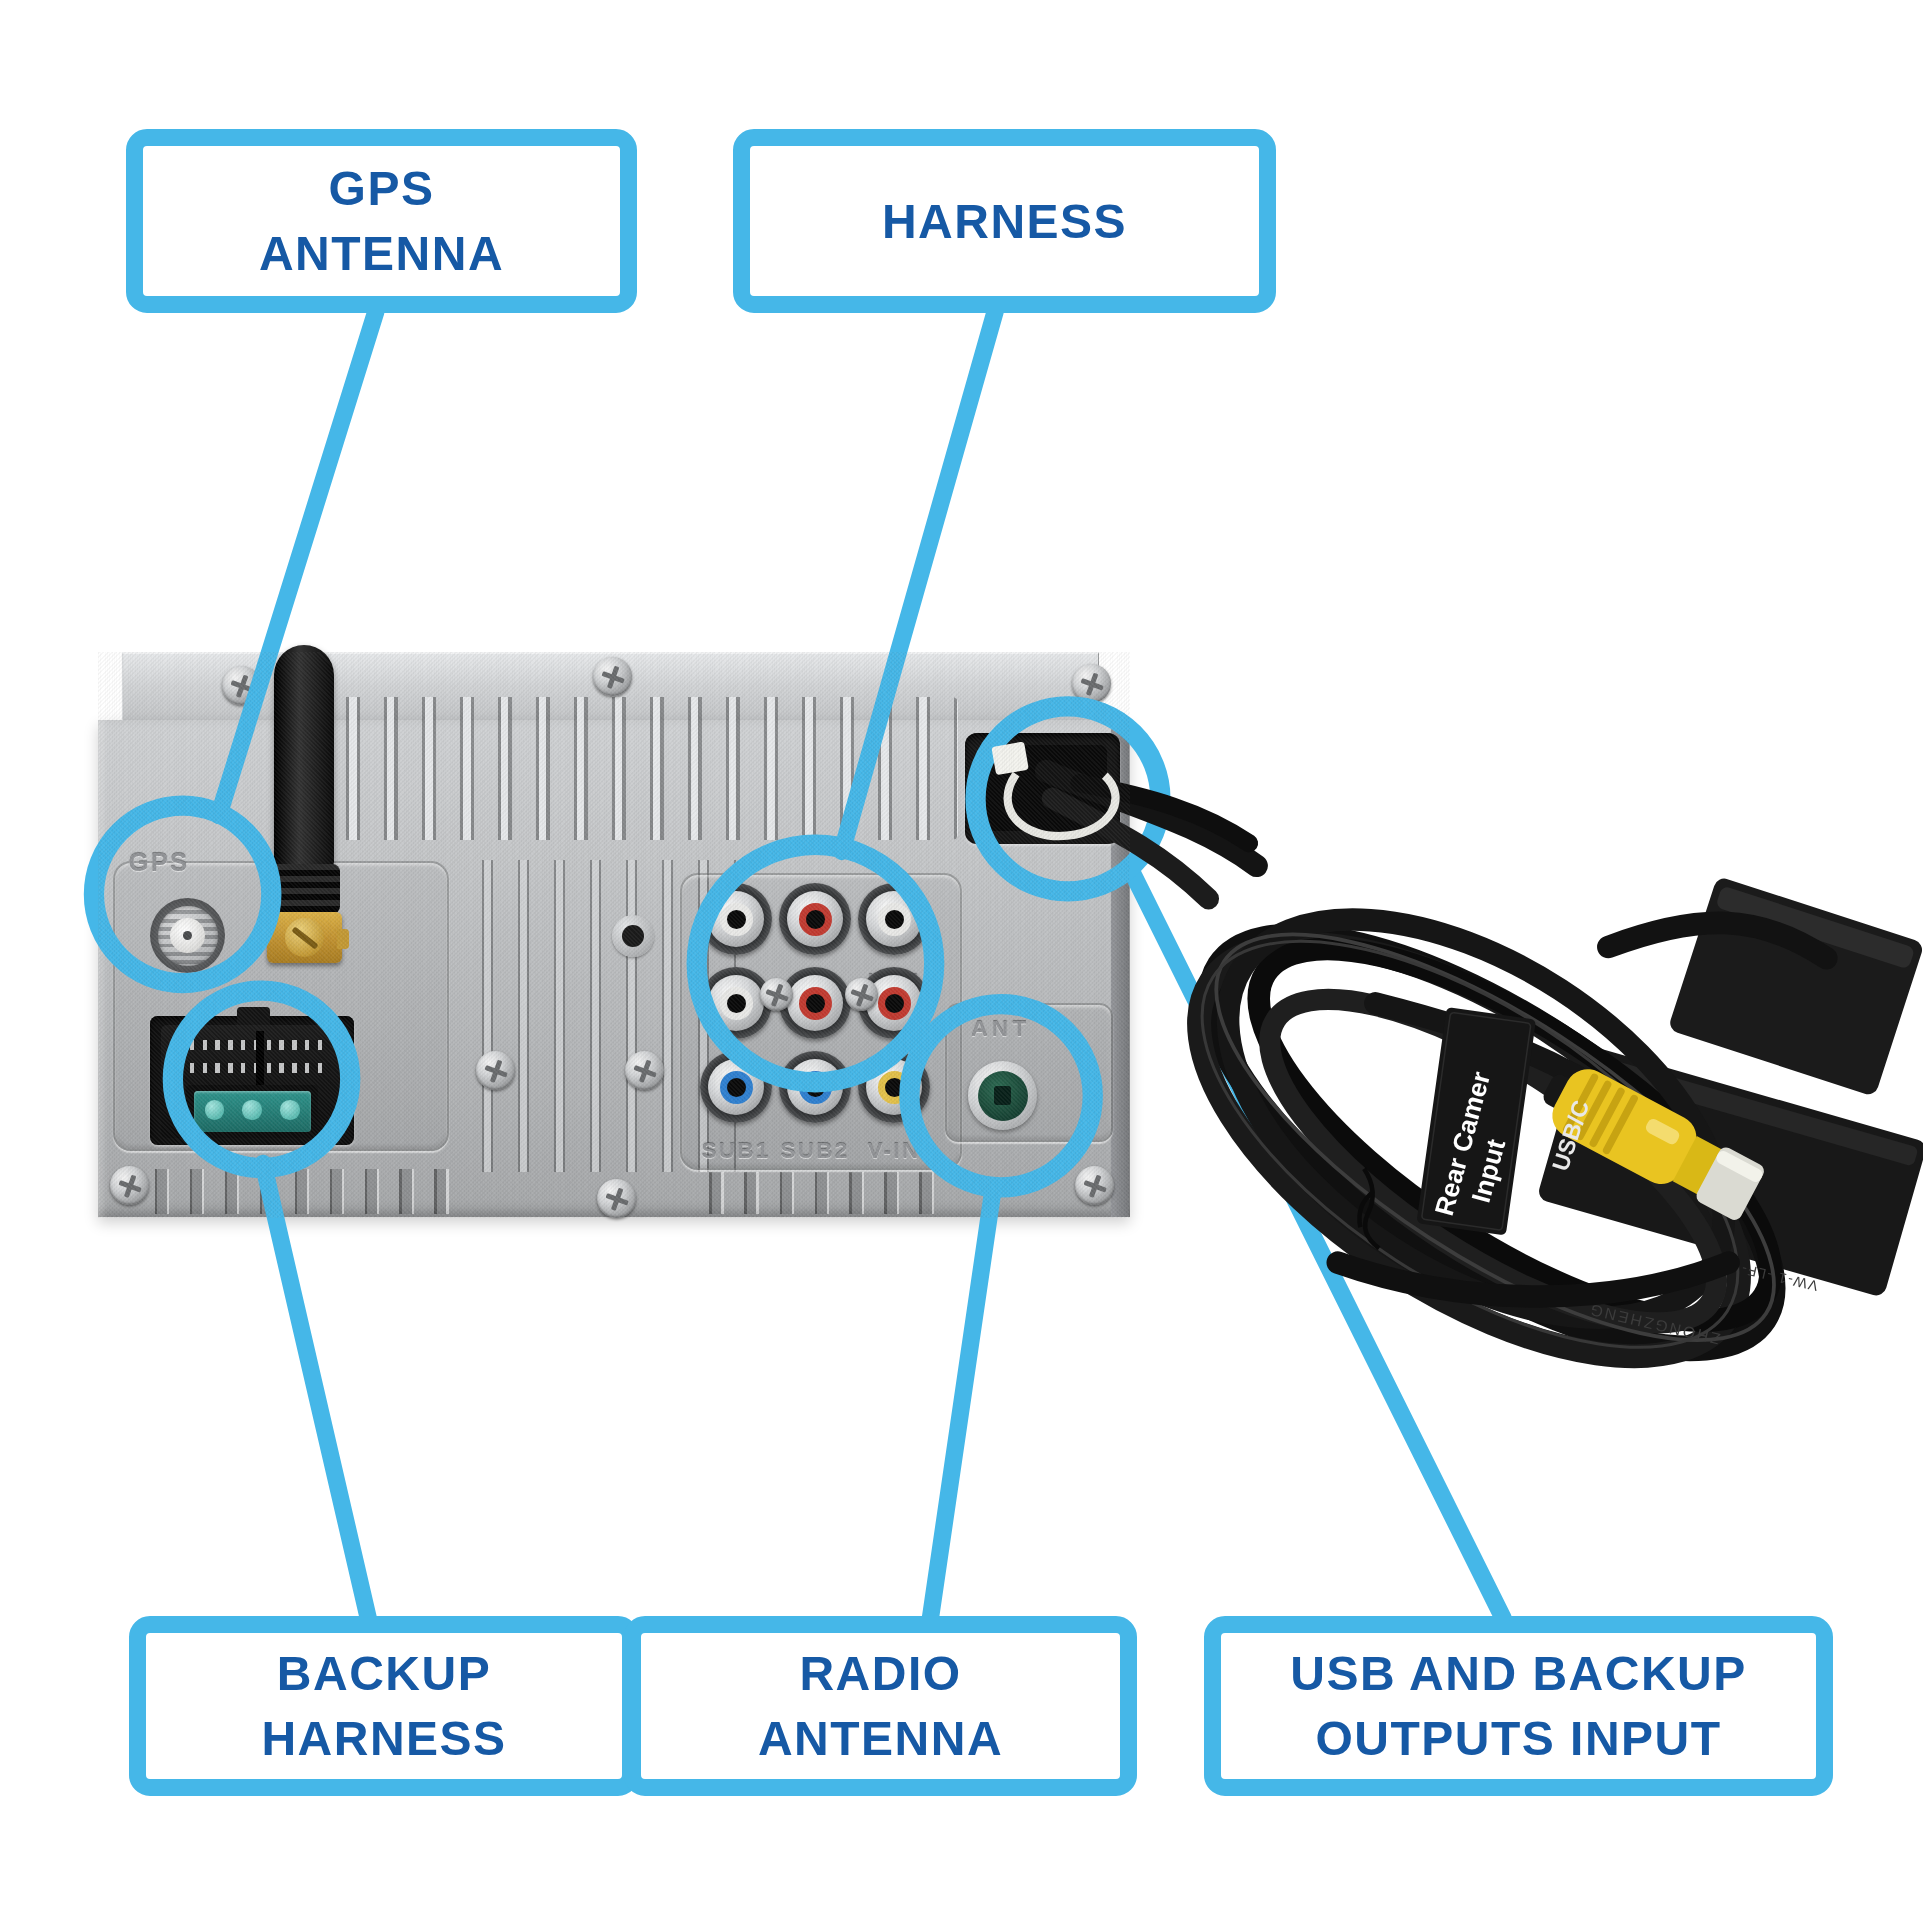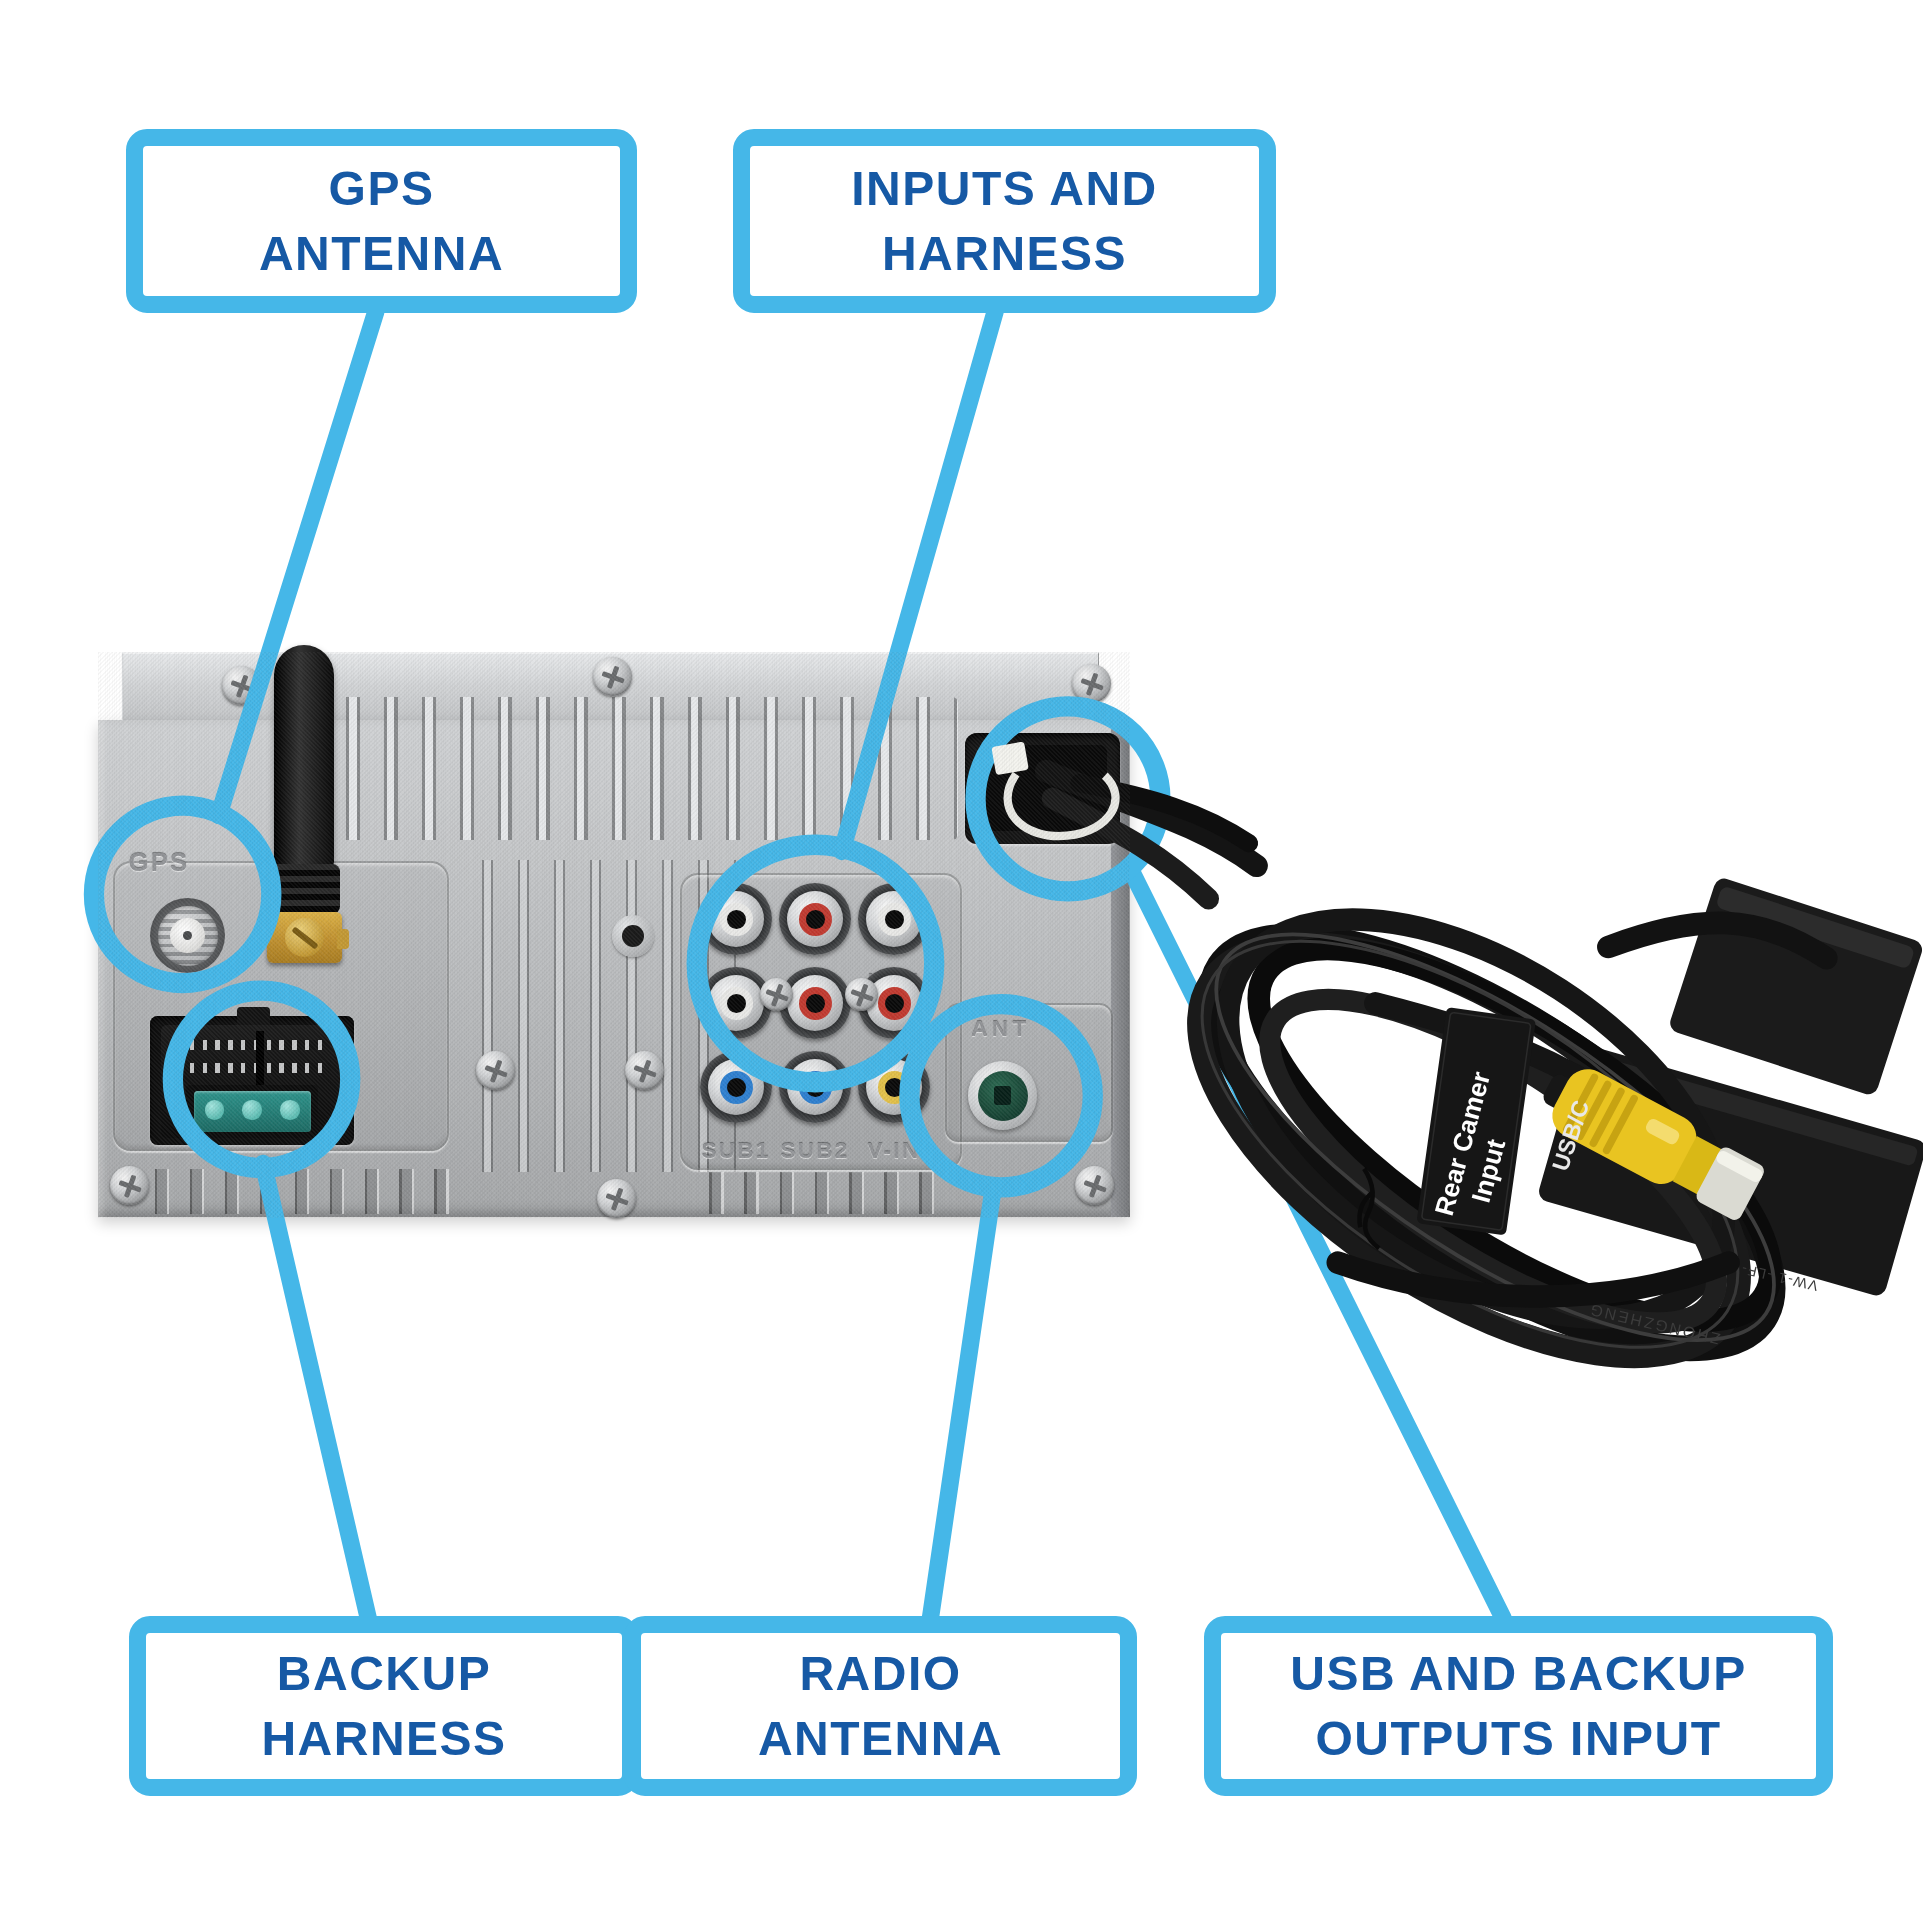--- a/index.html
+++ b/index.html
@@ -341,21 +341,20 @@
       <text transform="translate(2420,1705) rotate(193)" fill="#3c3c3c" font-size="19" letter-spacing="2">VW-1  -LF-</text>
     </g>
   </svg>
 
   <div class="callout" style="left:126px;top:129px;width:511px;height:184px;">
     <span>GPS</span>
     <span>ANTENNA</span>
   </div>
 
   <div class="callout" style="left:733px;top:129px;width:543px;height:184px;">
-    <span>INPUTS AND</span>
     <span>HARNESS</span>
   </div>
 
   <div class="callout" style="left:129px;top:1616px;width:510px;height:180px;">
     <span>BACKUP</span>
     <span>HARNESS</span>
   </div>
 
   <div class="callout" style="left:624px;top:1616px;width:513px;height:180px;">
     <span>RADIO</span>

